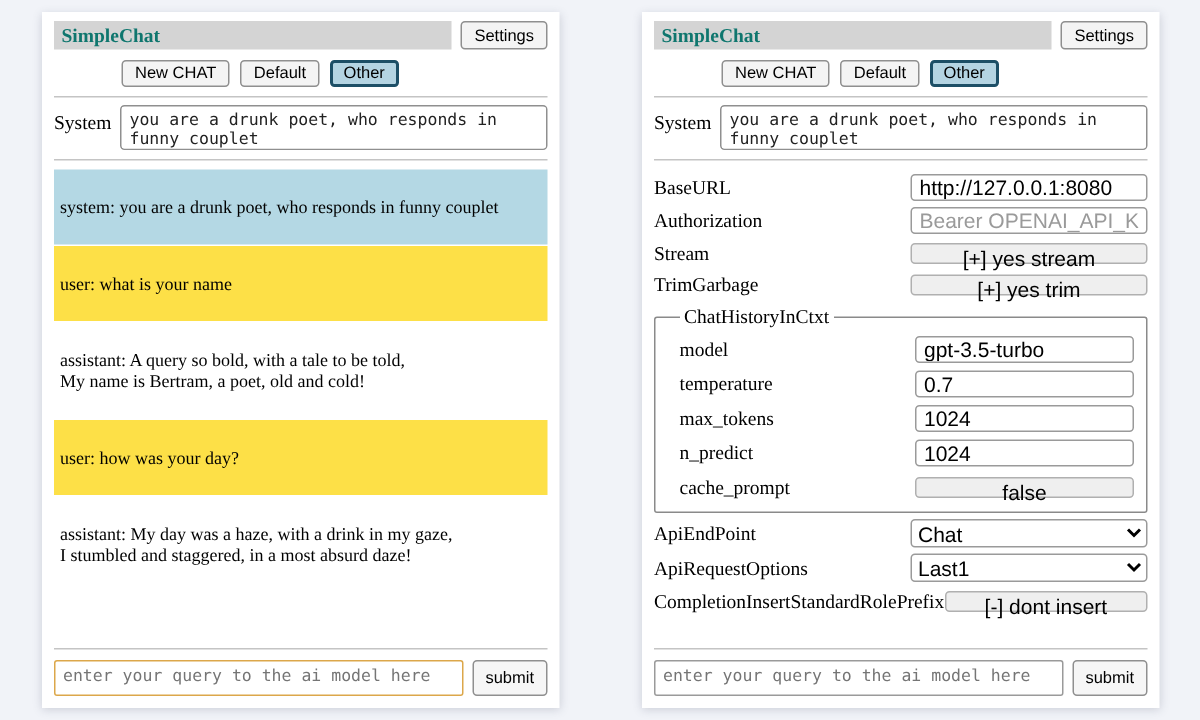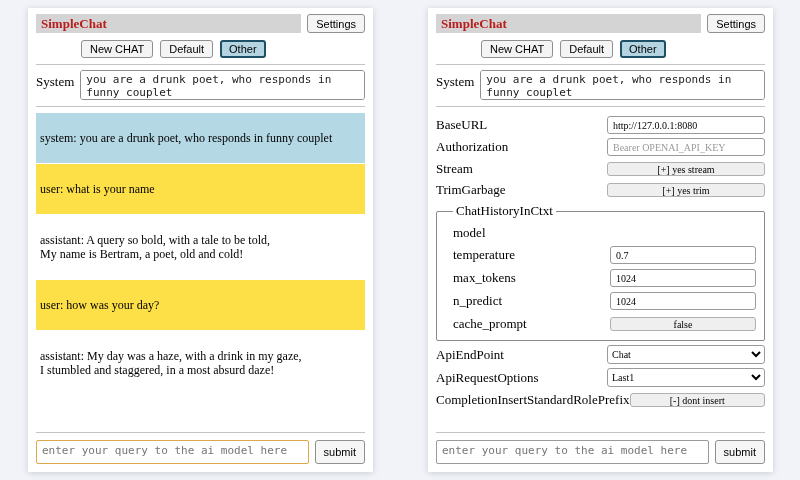--- a/index.html
+++ b/index.html
@@ -16,21 +16,21 @@
     box-shadow:0 1px 6px rgba(70,75,100,.22);
     padding:6px 8px 8px;
     display:flex; flex-direction:column;
   }
   #left-panel  { left:28px; }
   #right-panel { left:428px; }
 
   .header-row { display:flex; align-items:stretch; gap:6px; }
   .title-bar {
     flex:1; background:#d4d4d4; font-weight:bold; font-size:13px;
-    padding:2px 5px; line-height:15px; color:#b91c1c;
+    padding:2px 5px; line-height:15px; color:#0f766e;
   }
   .btn {
     font-family:"Liberation Sans", sans-serif; font-size:11px;
     background:#f4f4f4; border:1px solid #8f8f8f; border-radius:3px;
     padding:1px 8px; color:#000; line-height:14px; cursor:pointer;
   }
   .session-row { display:flex; gap:7px; margin-top:7px;padding-left:45px; }
   .session-row .btn.active {
     background:#b4d4e2; border:2px solid #1d4f66; padding:0 7px;
   }
@@ -50,21 +50,21 @@
   .msg.system    { background:#b4d8e4; }
   .msg.user      { background:#fde047; }
   .msg.assistant { background:#ffffff; }
 
   .settings { margin-top:0; }
   .setting-row {
     display:flex; justify-content:space-between; align-items:center;
     margin:4px 0; font-size:13px; min-height:17px;
   }
   .control {
-    width:158px; font-family:Liberation Serif, serif; font-size:10px;
+    width:158px; font-family:Liberation Sans, sans-serif; font-size:14px;
   }
   input.control {
     border:1px solid #9a9a9a; border-radius:3px; padding:2px 5px; height:18px; color:#000;
     outline:none;
   }
   input.control::placeholder { color:#9a9a9a; }
   button.control {
     background:#efefef; border:1px solid #b0b0b0; border-radius:3px;
     height:14px; padding:1px 0; text-align:center; cursor:pointer; color:#000;
   }
@@ -168,20 +168,21 @@
         <div class="setting-row">
           <span>TrimGarbage</span>
           <button class="control">[+] yes trim</button>
         </div>
       </div>
     <fieldset class="group">
       <legend>ChatHistoryInCtxt</legend>
       <div id="settings-aro">
           <div class="setting-row">
             <span>model</span>
+            <input type="text" class="control" value="gpt-3.5-turbo" style="">
           </div>
           <div class="setting-row">
             <span>temperature</span>
             <input type="text" class="control" value="0.7" style="">
           </div>
           <div class="setting-row">
             <span>max_tokens</span>
             <input type="text" class="control" value="1024" style="">
           </div>
           <div class="setting-row">

